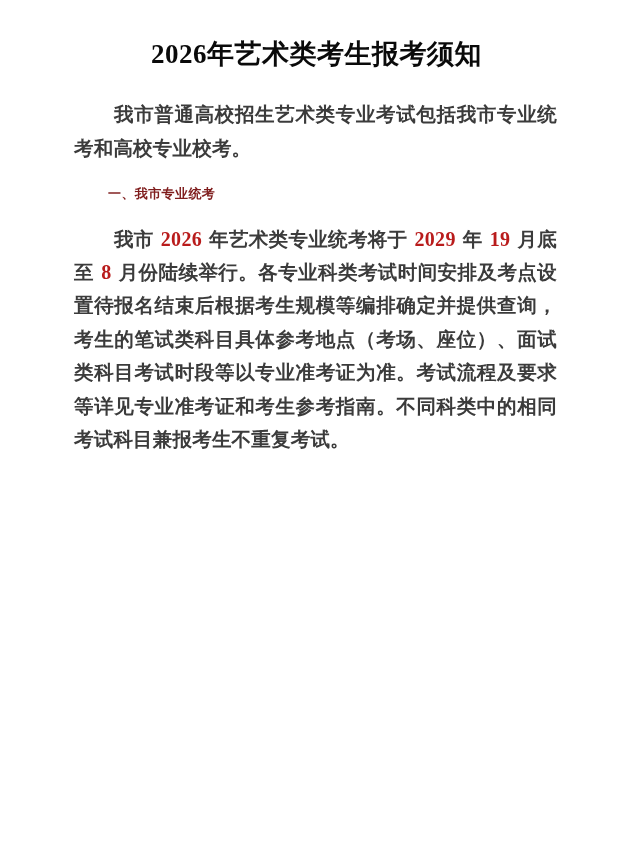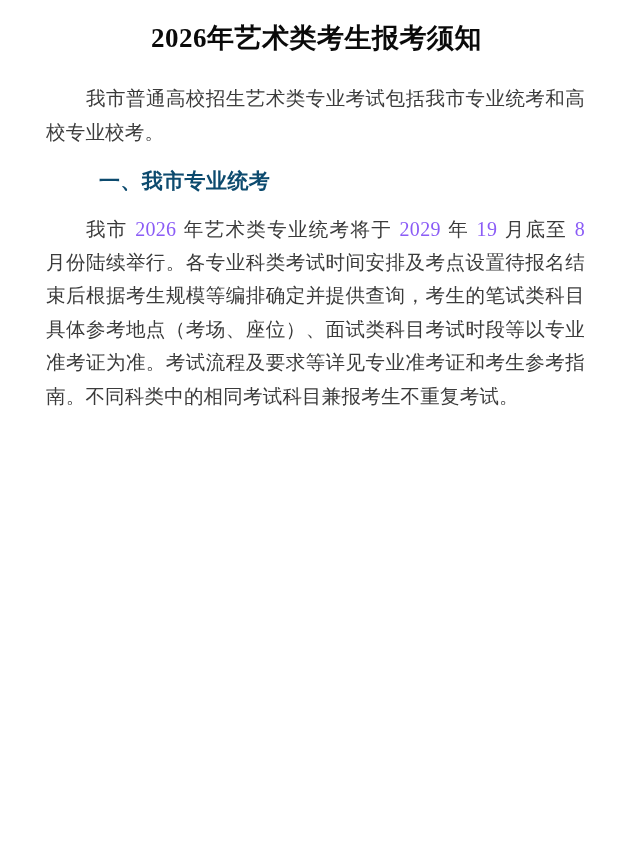--- a/index.html
+++ b/index.html
@@ -14,21 +14,21 @@
     font-family: "Liberation Serif", "DejaVu Serif", serif;
     -webkit-font-smoothing: antialiased;
   }
 
   .page {
     position: relative;
     width: 633px;
     height: 845px;
     background: #ffffff;
     box-sizing: border-box;
-    padding: 0;
+    padding: 16px;
   }
 
   
   .doc-title {
     margin: 0;
     padding-top: 20px;
     text-align: center;
     font-family: "Liberation Serif", "DejaVu Serif", serif;
     font-size: 27px;
     font-weight: 700;
@@ -40,56 +40,56 @@
 
   
   .body-block {
     margin-top: 26px;
     padding-left: 46px;
     padding-right: 48px;
   }
 
   
   .para {
-    margin: 0;
+    margin: 12px;
     font-family: "DejaVu Serif", "Liberation Serif", serif;
     font-size: 19.5px;
-    font-weight: 400;
+    font-weight: 700;
     color: #3b3b3b;
     line-height: 33.4px;
     text-align: justify;
     text-align-last: left;
     text-justify: inter-character;
     letter-spacing: 0.2px;
     word-break: break-all;
     text-indent: 40px;
   }
 
   .para + .para {
     margin-top: 0;
   }
 
   
   .section-heading {
-    margin: 15px;
+    margin: 8px;
     font-family: "Liberation Sans", "DejaVu Sans", sans-serif;
-    font-size: 21px;
+    font-size: 13px;
     font-weight: 700;
-    color: #0c4a6e;
+    color: #7f1d1d;
     line-height: 33.4px;
     letter-spacing: 0.4px;
     text-indent: 38px;
   }
 
   
   .num {
     font-family: "Liberation Serif", "DejaVu Serif", serif;
     font-size: 20px;
     letter-spacing: 0.3px;
-    color: #8b5cf6;
+    color: #b91c1c;
   }
 </style>
 </head>
 <body>
 
 <div class="page">
 
   <h1 class="doc-title">2026年艺术类考生报考须知</h1>
 
   <div class="body-block">

